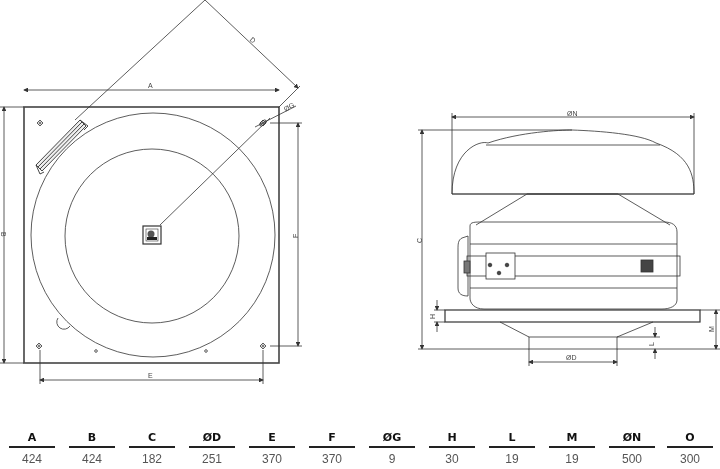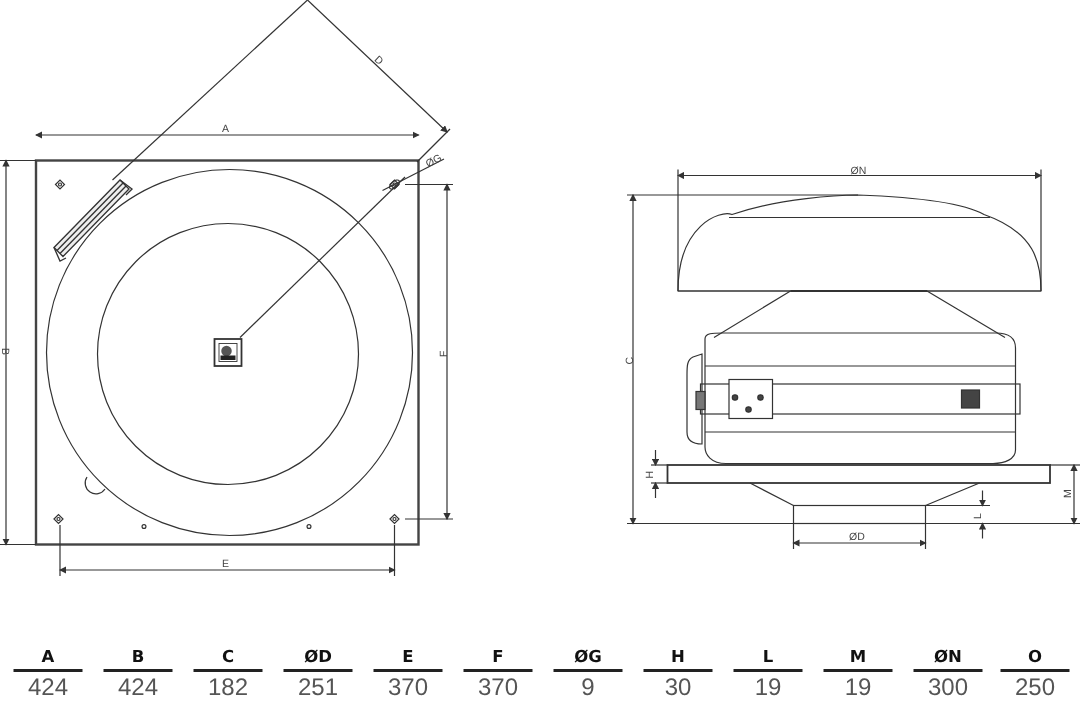--- a/index.html
+++ b/index.html
@@ -5,21 +5,21 @@
     html, body { margin: 0; padding: 0; background: #ffffff; }
     body { width: 720px; height: 469px; position: relative; overflow: hidden;
            font-family: "Liberation Sans", "DejaVu Sans", sans-serif; }
     #drawing { position: absolute; left: 0; top: 0; width: 720px; height: 420px; }
     .dim-label { font-family: "Liberation Sans", sans-serif; font-size: 7px; fill: #444; }
     #dim-table { position: absolute; left: 0; top: 430px; width: 720px; height: 39px; }
     .dim-col { position: absolute; top: 0; width: 46px; text-align: center; }
     .dim-head { font-family: "DejaVu Sans", sans-serif; font-weight: bold; font-size: 11px;
                 color: #111; height: 15px; line-height: 15px; }
     .dim-rule { height: 2px; background: #222; margin: 1px 0 4px 0; }
-    .dim-val { font-family: "Liberation Sans", sans-serif; font-size: 16px; color: #555;
+    .dim-val { font-family: "Liberation Sans", sans-serif; font-size: 12px; color: #555;
                line-height: 14px; }
   </style>
 </head>
 <body>
 
 <svg id="drawing" viewBox="0 0 720 420" xmlns="http://www.w3.org/2000/svg">
   <defs>
     <marker id="arr" markerWidth="6" markerHeight="6" refX="5" refY="3" orient="auto-start-reverse">
       <path d="M0,0 L6,3 L0,6 Z" fill="#333"></path>
     </marker>
@@ -210,20 +210,20 @@
     <div class="dim-val">19</div>
   </div>
   <div class="dim-col" style="left:549px">
     <div class="dim-head">M</div>
     <div class="dim-rule"></div>
     <div class="dim-val">19</div>
   </div>
   <div class="dim-col" style="left:609px">
     <div class="dim-head">ØN</div>
     <div class="dim-rule"></div>
-    <div class="dim-val">300</div>
+    <div class="dim-val">500</div>
   </div>
   <div class="dim-col" style="left:667px">
     <div class="dim-head">O</div>
     <div class="dim-rule"></div>
-    <div class="dim-val">250</div>
+    <div class="dim-val">300</div>
   </div>
 </div>
 
 </body></html>

